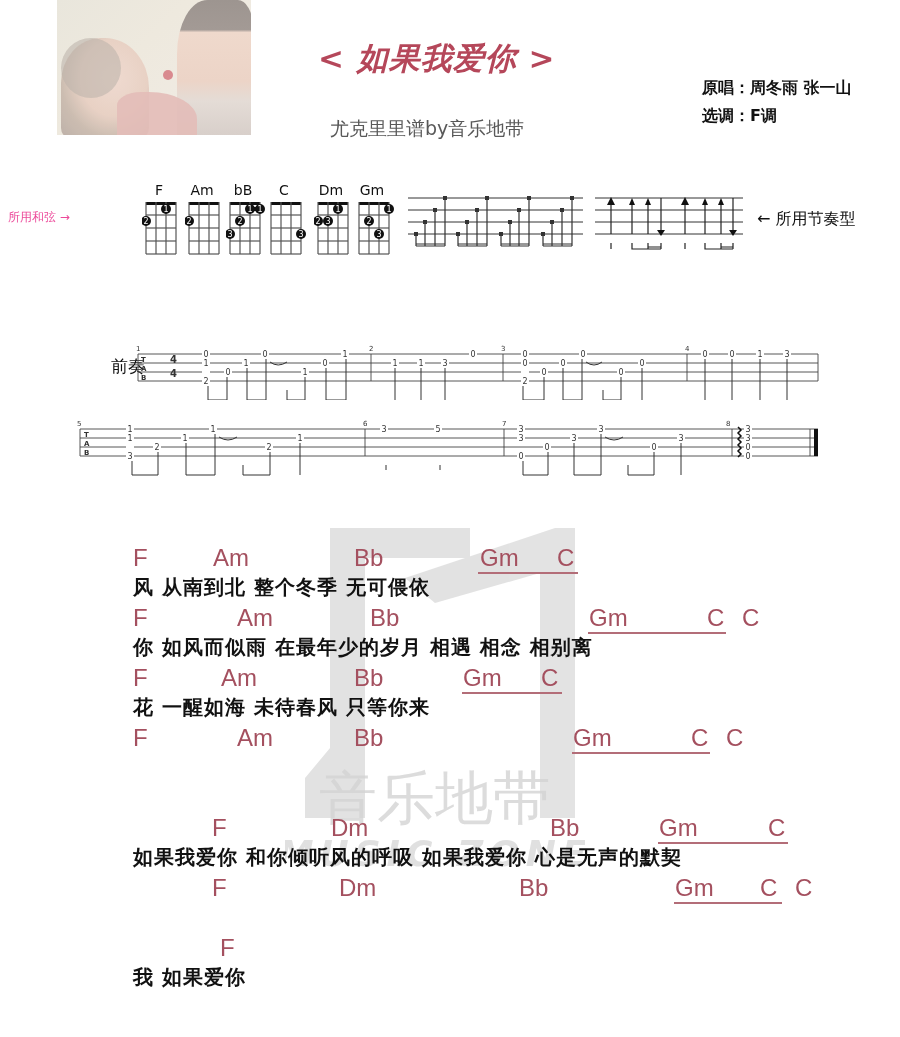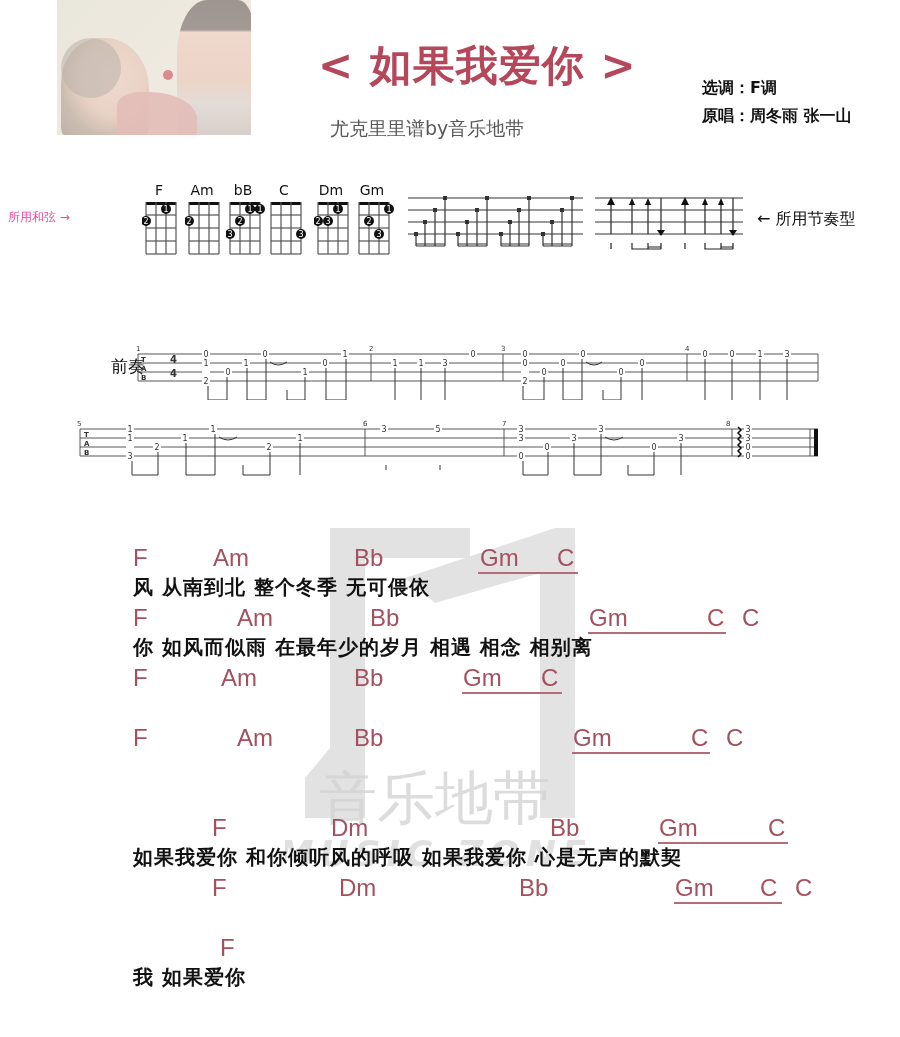--- a/index.html
+++ b/index.html
@@ -9,21 +9,21 @@
   .cover { position: absolute; left: 57px; top: 0; width: 194px; height: 135px; overflow: hidden;
            background: linear-gradient(135deg, #e9e6dc 0%, #eee9de 40%, #f1ece6 100%); }
   .cover .p1 { position: absolute; left: 4px; top: 38px; width: 88px; height: 100px; border-radius: 45% 50% 10% 10%;
                background: radial-gradient(ellipse at 60% 40%, #efd9cf 0%, #e8cfc2 45%, #c9b9ad 70%, #b8aba3 100%); opacity: .9; }
   .cover .p1 .hair { position: absolute; left: 0; top: 0; width: 60px; height: 60px; border-radius: 50%; background: #b9afa7; opacity: .6; }
   .cover .p2 { position: absolute; left: 120px; top: 0; width: 76px; height: 135px;
                background: linear-gradient(180deg, #9d9590 0%, #a39a95 22%, #efd9cc 24%, #ecd4c7 60%, #e4dcd6 75%, #d8cfca 100%); border-radius: 40% 20% 0 0; }
   .cover .scarf { position: absolute; left: 60px; top: 92px; width: 80px; height: 45px; background: #e3bcb8; border-radius: 30% 60% 0 0; opacity: .9; }
   .cover .flower { position: absolute; left: 106px; top: 70px; width: 10px; height: 10px; border-radius: 50%; background: #d98a8f; }
 
-  .title { position: absolute; left: 318px; top: 38px; font-size: 42px; font-weight: bold; color: #b5475a; letter-spacing: 1px; white-space: nowrap; }
+  .title { position: absolute; left: 318px; top: 38px; font-size: 31px; font-weight: bold; color: #b5475a; letter-spacing: 1px; white-space: nowrap; font-style: italic; }
   .subtitle { position: absolute; left: 330px; top: 116px; font-size: 19px; font-weight: normal; color: #595959; white-space: nowrap; }
   .meta { position: absolute; left: 702px; top: 74px; font-size: 16px; font-weight: bold; color: #111; line-height: 28px; white-space: nowrap; }
 
   .label-left { position: absolute; left: 8px; top: 209px; font-size: 12px; color: #ec4899; white-space: nowrap; }
   .label-right { position: absolute; left: 757px; top: 209px; font-size: 16px; color: #111; white-space: nowrap; }
 
   .chords { position: absolute; left: 140px; top: 180px; width: 260px; height: 75px; }
   .chord { position: absolute; top: 0; width: 34px; }
   .chord .cname { display: block; text-align: center; font-size: 14px; height: 20px; line-height: 20px; color: #111; }
 
@@ -49,22 +49,22 @@
       <div class="hair"></div>
     </div>
   <div class="p2"></div>
   <div class="scarf"></div>
   <div class="flower"></div>
 </div>
 
 <div class="title">&lt; 如果我爱你 &gt;</div>
 <div class="subtitle">尤克里里谱by音乐地带</div>
 <div class="meta">
+  <div><span>原唱：</span><span>周冬雨 张一山</span></div>
   <div><span>选调：</span><span>F调</span></div>
-  <div><span>原唱：</span><span>周冬雨 张一山</span></div>
 </div>
 
 <div class="label-left">所用和弦 →</div>
 <div class="label-right">← 所用节奏型</div>
 
 <div class="chords">
 
   <div class="chord" style="left:2px">
     <span class="cname">F</span>
     <svg width="40" height="56" viewBox="0 0 40 56">
@@ -471,20 +471,21 @@
   <div class="lyric-line" style="left:133px;top:634px">你  如风而似雨       在最年少的岁月 相遇   相念 相别离</div>
 
   <div class="chord-line" style="left:0;top:664px">
     <span style="left:133px">F</span>
     <span style="left:221px">Am</span>
     <span style="left:354px">Bb</span>
     <span style="left:463px">Gm</span>
     <span style="left:541px">C</span>
   </div>
   <div class="underline" style="left:462px;top:692px;width:100px"></div>
+  <div class="lyric-line" style="left:133px;top:694px">花  一醒如海    未待春风  只等你来</div>
 
   <div class="chord-line" style="left:0;top:724px">
     <span style="left:133px">F</span>
     <span style="left:237px">Am</span>
     <span style="left:354px">Bb</span>
     <span style="left:573px">Gm</span>
     <span style="left:691px">C</span>
     <span style="left:726px">C</span>
   </div>
   <div class="underline" style="left:572px;top:752px;width:138px"></div>

